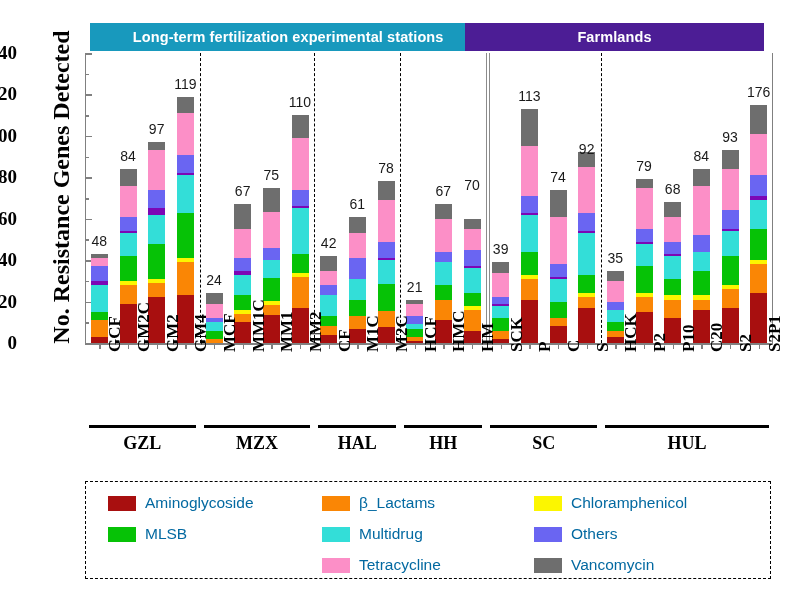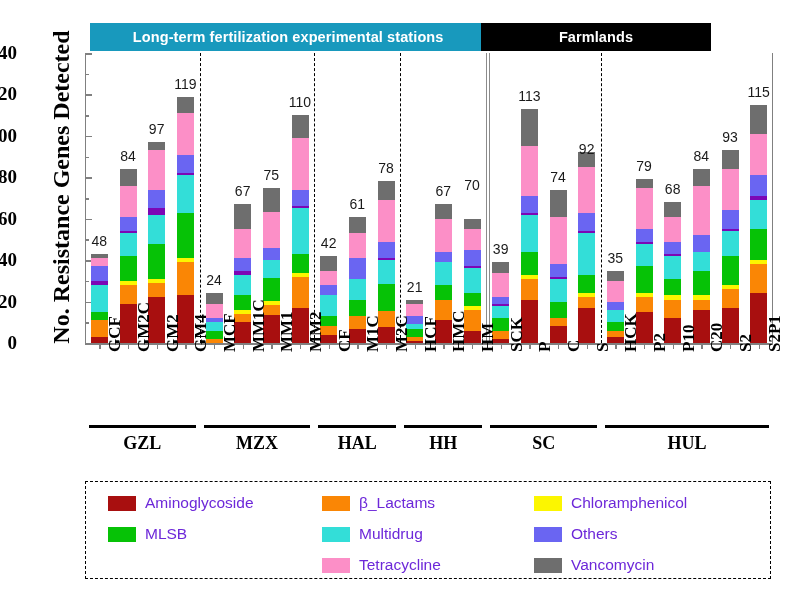--- a/index.html
+++ b/index.html
@@ -113,35 +113,35 @@
     position:absolute;
     left:85px;top:481px;
     width:686px;height:98px;
     border:1.6px dashed #000;
     box-sizing:border-box;
   }
   .legitem{position:absolute;display:flex;align-items:center;}
   .swatch{width:28px;height:15px;margin-right:9px;flex:none;}
   .legtext{
     font-family:"Liberation Sans", sans-serif;
-    font-size:15.5px;color:#6d28d9;white-space:nowrap;
+    font-size:15.5px;color:#0369a1;white-space:nowrap;
   }
 </style>
 </head>
 <body>
 
 <div id="root">
 
   <div id="ylabel">No. Resistance Genes Detected</div>
 
   <div id="bands-layer">
       <div class="band" style="left: 90px; width: 396.333px; background: rgb(24, 153, 189);">
         <span>Long-term fertilization experimental stations</span>
       </div>
-      <div class="band" style="left: 481px; width: 230px; background: #000000;">
+      <div class="band" style="left: 465px; width: 299px; background: #4c1d95;">
         <span>Farmlands</span>
       </div>
     </div>
 
   <div id="yticks-layer">
       <div class="ytick" style="top: 343px;">0</div>
       <div class="ytickminor" style="top: 322.286px;"></div>
       <div class="ytick" style="top: 301.571px;">20</div>
       <div class="ytickmark" style="top: 301.571px;"></div>
       <div class="ytickminor" style="top: 280.857px;"></div>
@@ -429,21 +429,21 @@
         <div class="seg" style="height: 49.7143px; background: rgb(168, 15, 15);"></div>
         <div class="seg" style="height: 29px; background: rgb(250, 134, 5);"></div>
         <div class="seg" style="height: 4.14286px; background: rgb(252, 246, 0);"></div>
         <div class="seg" style="height: 31.0714px; background: rgb(6, 194, 6);"></div>
         <div class="seg" style="height: 29px; background: rgb(51, 222, 216);"></div>
         <div class="seg" style="height: 4.14286px; background: rgb(124, 7, 181);"></div>
         <div class="seg" style="height: 20.7143px; background: rgb(106, 101, 242);"></div>
         <div class="seg" style="height: 41.4286px; background: rgb(252, 143, 199);"></div>
         <div class="seg" style="height: 29px; background: rgb(110, 110, 110);"></div>
       </div>
-      <div class="total" style="left: 736.667px; width: 44px; top: 83.7857px;">115</div>
+      <div class="total" style="left: 736.667px; width: 44px; top: 83.7857px;">176</div>
     </div>
   <div id="seps-layer">
       <div class="vsep" style="left: 199.667px;"></div>
       <div class="vsep" style="left: 314.333px;"></div>
       <div class="vsep" style="left: 400.333px;"></div>
       <div class="vsep-solid" style="left: 486.333px;"></div>
       <div class="vsep" style="left: 601px;"></div>
       <div class="vsep-solid" style="left: 489.333px;"></div>
     </div>
   <div id="xlabels-layer">

